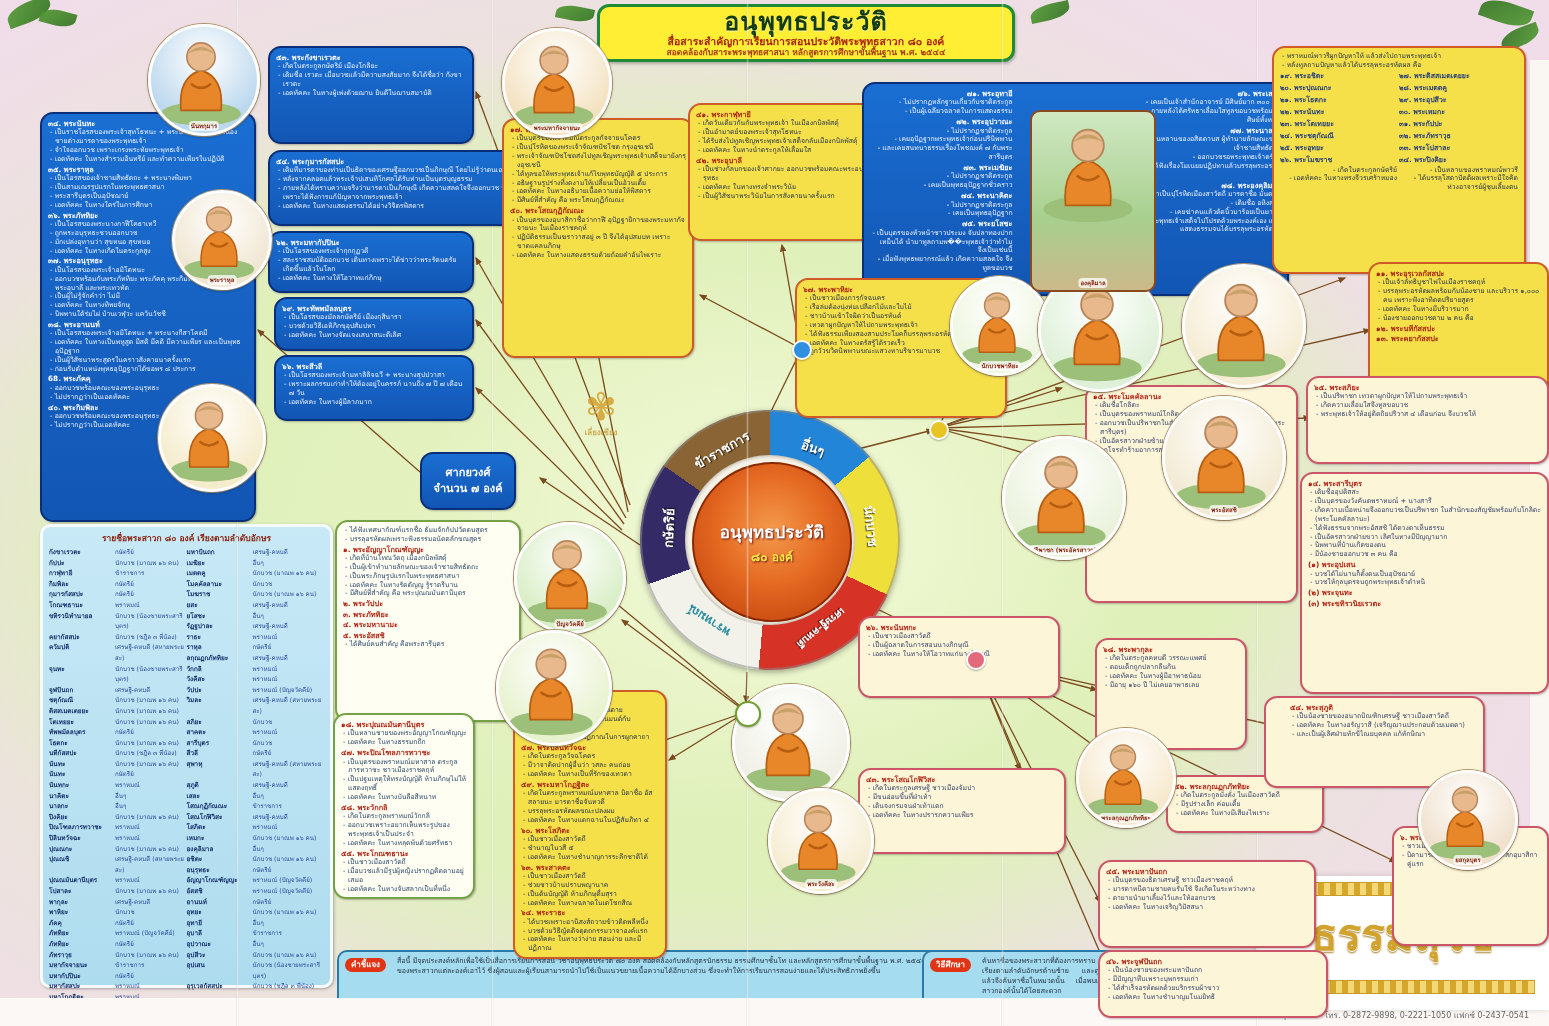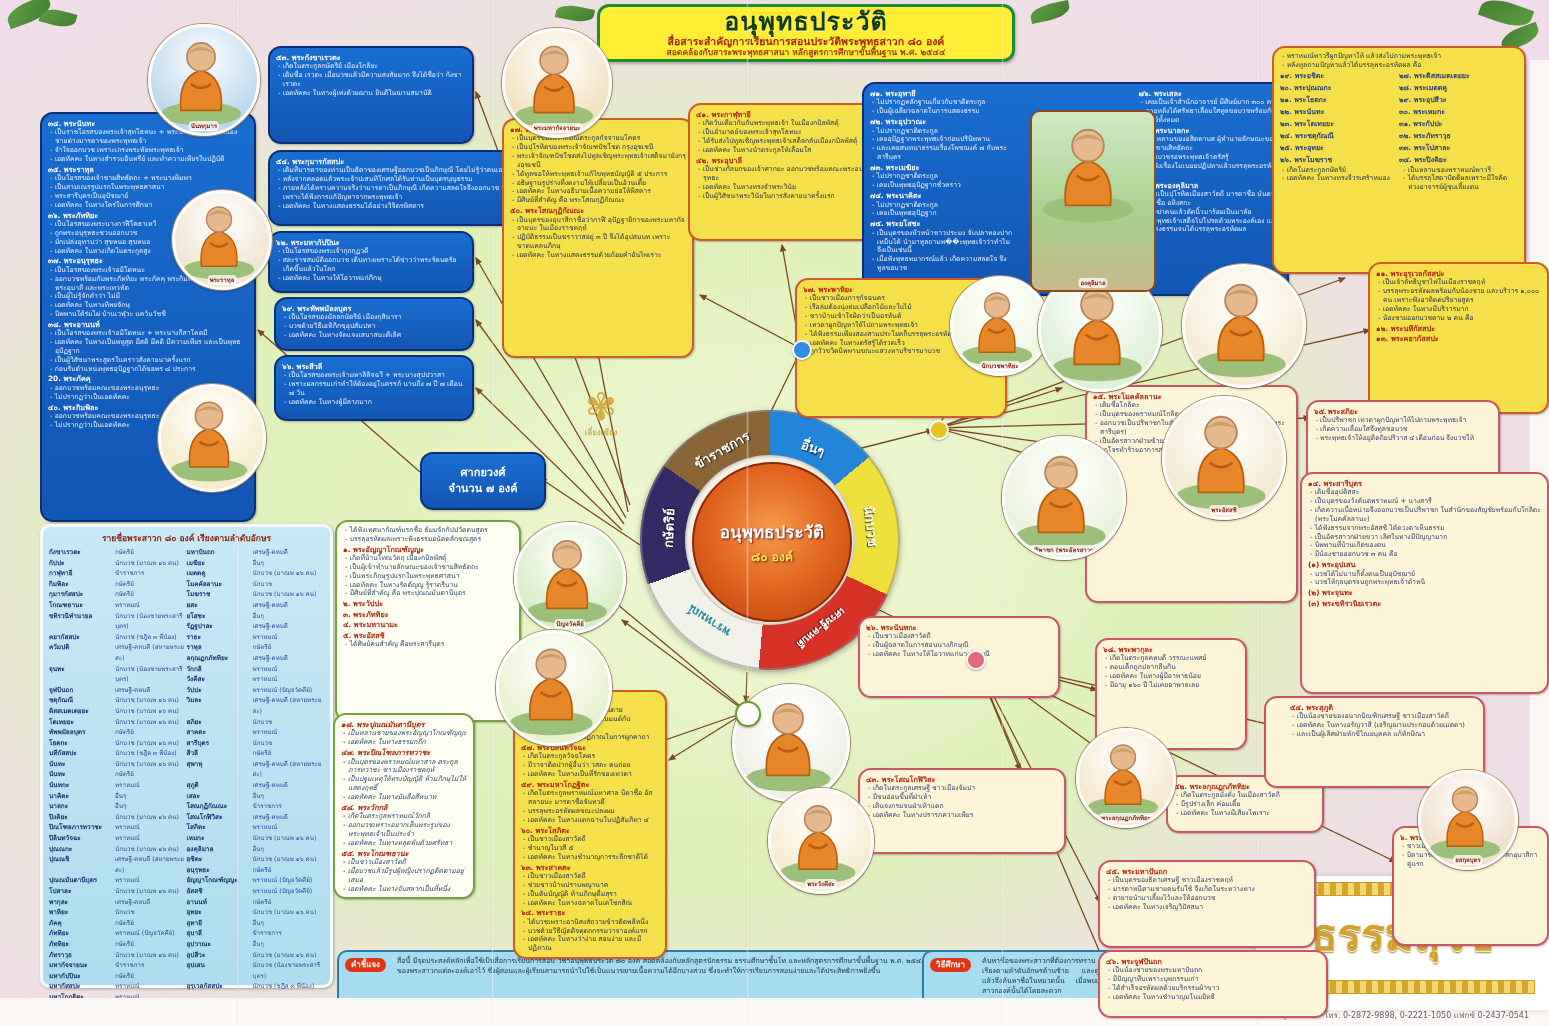--- a/index.html
+++ b/index.html
@@ -38,21 +38,21 @@
   .box .bl::before{content:"- ";}
   .box.blue{background:linear-gradient(180deg,#1a6ed2,#1256b4);border:2.5px solid #0a2f7a;color:#eef4ff;}
   .box.blue .hd{color:#ffffff;}
   .box.yellow{background:#f5e04a;border:2px solid #cf5c28;color:#20304a;}
   .box.yellow .hd{color:#a82410;}
   .box.cream{background:#fdf5d8;border:2px solid #cc5568;color:#31406a;}
   .box.cream .hd{color:#b02414;}
   .box.white{background:#fffef2;border:2px solid #74a244;color:#27456a;}
   .box.white .hd{color:#b02414;}
   .node-line{font-size:11px;font-weight:bold;color:#fff;text-align:center;line-height:1.5;}
-  .cols{display:flex;gap:4px;}
+  .cols{display:flex;gap:4px;text-align:right;}
   .cols .col{flex:1;}
   .img-rect{border-radius:10px;border:2px solid #8a4a20;background:linear-gradient(180deg,#cfe8c2,#a8cf8e 60%,#cbb98a);position:relative;}
   .pair-row{display:flex;}
   .pair-row span{flex:1;font-size:7px;font-weight:bold;color:#28407a;line-height:12px;}
   
   .circle{position:absolute;border-radius:50%;border:3px solid #fdfdfd;box-shadow:0 1px 3px rgba(0,0,0,.35), 0 0 0 1px #b89a70;overflow:hidden;}
   .circle svg{display:block;}
   .circ-label{position:absolute;left:50%;transform:translateX(-50%);bottom:2px;font-size:6px;color:#8a2410;background:rgba(255,255,255,.75);border-radius:4px;padding:0 2px;white-space:nowrap;font-weight:bold;}
   .hub{position:absolute;border-radius:50%;box-shadow:0 1px 2px rgba(0,0,0,.3);}
   
@@ -532,21 +532,21 @@
       <div class="bl">เป็นโอรสของพระเจ้าอมิโตทนะ</div>
       <div class="bl">ออกบวชพร้อมกับพระภัททิยะ พระภัคคุ พระกิมพิละ พระอานนท์ พระอุบาลี และพระเทวทัต</div>
       <div class="bl">เป็นผู้ไม่รู้จักคำว่า ไม่มี</div>
       <div class="bl">เอตทัคคะ ในทางทิพยจักษุ</div>
       <div class="bl">นิพพานใต้ร่มไผ่ บ้านเวฬุวะ แคว้นวัชชี</div>
       <div class="hd">๓๘. พระอานนท์</div>
       <div class="bl">เป็นโอรสของพระเจ้าอมิโตทนะ + พระนางกีสาโคตมี</div>
       <div class="bl">เอตทัคคะ ในทางเป็นพหูสูต มีสติ มีคติ มีความเพียร และเป็นพุทธอุปัฏฐาก</div>
       <div class="bl">เป็นผู้วิสัชนาพระสูตรในคราวสังคายนาครั้งแรก</div>
       <div class="bl">ก่อนรับตำแหน่งพุทธอุปัฏฐากได้ขอพร ๘ ประการ</div>
-      <div class="hd">20. พระภัคคุ</div>
+      <div class="hd">68. พระภัคคุ</div>
       <div class="bl">ออกบวชพร้อมคณะของพระอนุรุทธะ</div>
       <div class="bl">ไม่ปรากฏว่าเป็นเอตทัคคะ</div>
       <div class="hd">๔๐. พระกิมพิละ</div>
       <div class="bl">ออกบวชพร้อมคณะของพระอนุรุทธะ</div>
       <div class="bl">ไม่ปรากฏว่าเป็นเอตทัคคะ</div>
     </div>
     <div class="box blue" style="left: 268px; top: 46px; width: 206px; min-height: 98px;">
       <div class="hd">๕๓. พระกังขาเรวตะ</div>
       <div class="bl">เกิดในตระกูลกษัตริย์ เมืองโกลิยะ</div>
       <div class="bl">เดิมชื่อ เรวตะ เมื่อบวชแล้วมีความสงสัยมาก จึงได้ชื่อว่า กังขาเรวตะ</div>
@@ -570,21 +570,21 @@
       <div class="bl">เป็นโอรสของมัลลกษัตริย์ เมืองกุสินารา</div>
       <div class="bl">บวชด้วยวิธีเอหิภิกขุอุปสัมปทา</div>
       <div class="bl">เอตทัคคะ ในทางจัดแจงเสนาสนะดีเลิศ</div>
     </div>
     <div class="box blue" style="left: 274px; top: 355px; width: 200px; min-height: 66px;">
       <div class="hd">๖๖. พระสีวลี</div>
       <div class="bl">เป็นโอรสของพระเจ้ามหาลิลิจฉวี + พระนางสุปปวาสา</div>
       <div class="bl">เพราะผลกรรมเก่าทำให้ต้องอยู่ในครรภ์ นานถึง ๗ ปี ๗ เดือน ๗ วัน</div>
       <div class="bl">เอตทัคคะ ในทางผู้มีลาภมาก</div>
     </div>
-    <div class="box blue" style="left: 420px; top: 452px; width: 126px; min-height: 58px; display: flex; flex-direction: column; justify-content: center;">
+    <div class="box blue" style="left: 420px; top: 452px; width: 96px; min-height: 58px; display: flex; flex-direction: column; justify-content: center;">
       <div class="node-line">ศากยวงศ์</div>
       <div class="node-line">จำนวน ๗ องค์</div>
     </div>
     <div class="box yellow" style="left: 502px; top: 118px; width: 192px; min-height: 240px;">
       <div class="hd">๑๗. พระมหากัจจายนะ</div>
       <div class="bl">เป็นบุตรของพราหมณ์ตระกูลกัจจายนโคตร</div>
       <div class="bl">เป็นปุโรหิตของพระเจ้าจัณฑปัชโชต กรุงอุชเชนี</div>
       <div class="bl">พระเจ้าจัณฑปัชโชตส่งไปทูลเชิญพระพุทธเจ้าเสด็จมายังกรุงอุชเชนี</div>
       <div class="bl">ได้ทูลขอให้พระพุทธเจ้าแก้ไขพุทธบัญญัติ ๕ ประการ</div>
       <div class="bl">อธิษฐานรูปร่างที่งดงามให้เปลี่ยนเป็นอ้วนเตี้ย</div>
@@ -701,21 +701,21 @@
     </div>
     <div class="box yellow" style="left: 1368px; top: 262px; width: 181px; min-height: 152px;">
       <div class="hd">๑๑. พระอุรุเวลกัสสปะ</div>
       <div class="bl">เป็นเจ้าลัทธิบูชาไฟในเมืองราชคฤห์</div>
       <div class="bl">บรรลุพระอรหัตผลพร้อมกับน้องชาย และบริวาร ๑,๐๐๐ คน เพราะฟังอาทิตตปริยายสูตร</div>
       <div class="bl">เอตทัคคะ ในทางมีบริวารมาก</div>
       <div class="bl">น้องชายออกบวชตาม ๒ คน คือ</div>
       <div class="hd">๑๒. พระนทีกัสสปะ</div>
       <div class="hd">๑๓. พระคยากัสสปะ</div>
     </div>
-    <div class="box cream" style="left: 1306px; top: 400px; width: 194px; min-height: 88px; font-family: Liberation Serif, serif;">
+    <div class="box cream" style="left: 1306px; top: 376px; width: 243px; min-height: 88px;">
       <div class="hd">๖๕. พระสภิยะ</div>
       <div class="bl">เป็นปริพาชก เทวดาผูกปัญหาให้ไปถามพระพุทธเจ้า</div>
       <div class="bl">เกิดความเลื่อมใสจึงทูลขอบวช</div>
       <div class="bl">พระพุทธเจ้าให้อยู่ติตถิยปริวาส ๔ เดือนก่อน จึงบวชให้</div>
     </div>
     <div class="box cream" style="left: 1300px; top: 472px; width: 249px; min-height: 222px;">
       <div class="hd">๑๔. พระสารีบุตร</div>
       <div class="bl">เดิมชื่ออุปติสสะ</div>
       <div class="bl">เป็นบุตรของวังคันตพราหมณ์ + นางสารี</div>
       <div class="bl">เกิดความเบื่อหน่ายจึงออกบวชเป็นปริพาชก ในสำนักของสัญชัยพร้อมกับโกลิตะ (พระโมคคัลลานะ)</div>
@@ -745,21 +745,21 @@
       <div class="bl">เป็นผู้เข้าทำนายลักษณะของเจ้าชายสิทธัตถะ</div>
       <div class="bl">เป็นพระภิกษุรูปแรกในพระพุทธศาสนา</div>
       <div class="bl">เอตทัคคะ ในทางรัตตัญญู รู้ราตรีนาน</div>
       <div class="bl">มีศิษย์ที่สำคัญ คือ พระปุณณมันตานีบุตร</div>
       <div class="hd">๒. พระวัปปะ</div>
       <div class="hd">๓. พระภัททิยะ</div>
       <div class="hd">๔. พระมหานามะ</div>
       <div class="hd">๕. พระอัสสชิ</div>
       <div class="bl">ได้ศิษย์คนสำคัญ คือพระสารีบุตร</div>
     </div>
-    <div class="box white" style="left: 333px; top: 713px; width: 142px; min-height: 178px; font-style: italic;">
+    <div class="box white" style="left: 333px; top: 713px; width: 142px; min-height: 178px;">
       <div class="hd">๑๘. พระปุณณมันตานีบุตร</div>
       <div class="bl">เป็นหลานชายของพระอัญญาโกณฑัญญะ</div>
       <div class="bl">เอตทัคคะ ในทางธรรมกถึก</div>
       <div class="hd">๔๗. พระปิณโฑลภารทวาชะ</div>
       <div class="bl">เป็นบุตรของพราหมณ์มหาสาล ตระกูลภารทวาชะ ชาวเมืองราชคฤห์</div>
       <div class="bl">เป็นปฐมเหตุให้ทรงบัญญัติ ห้ามภิกษุไม่ให้แสดงฤทธิ์</div>
       <div class="bl">เอตทัคคะ ในทางบันลือสีหนาท</div>
       <div class="hd">๕๘. พระวักกลิ</div>
       <div class="bl">เกิดในตระกูลพราหมณ์วักกลิ</div>
       <div class="bl">ออกบวชเพราะอยากเห็นพระรูปของพระพุทธเจ้าเป็นประจำ</div>

